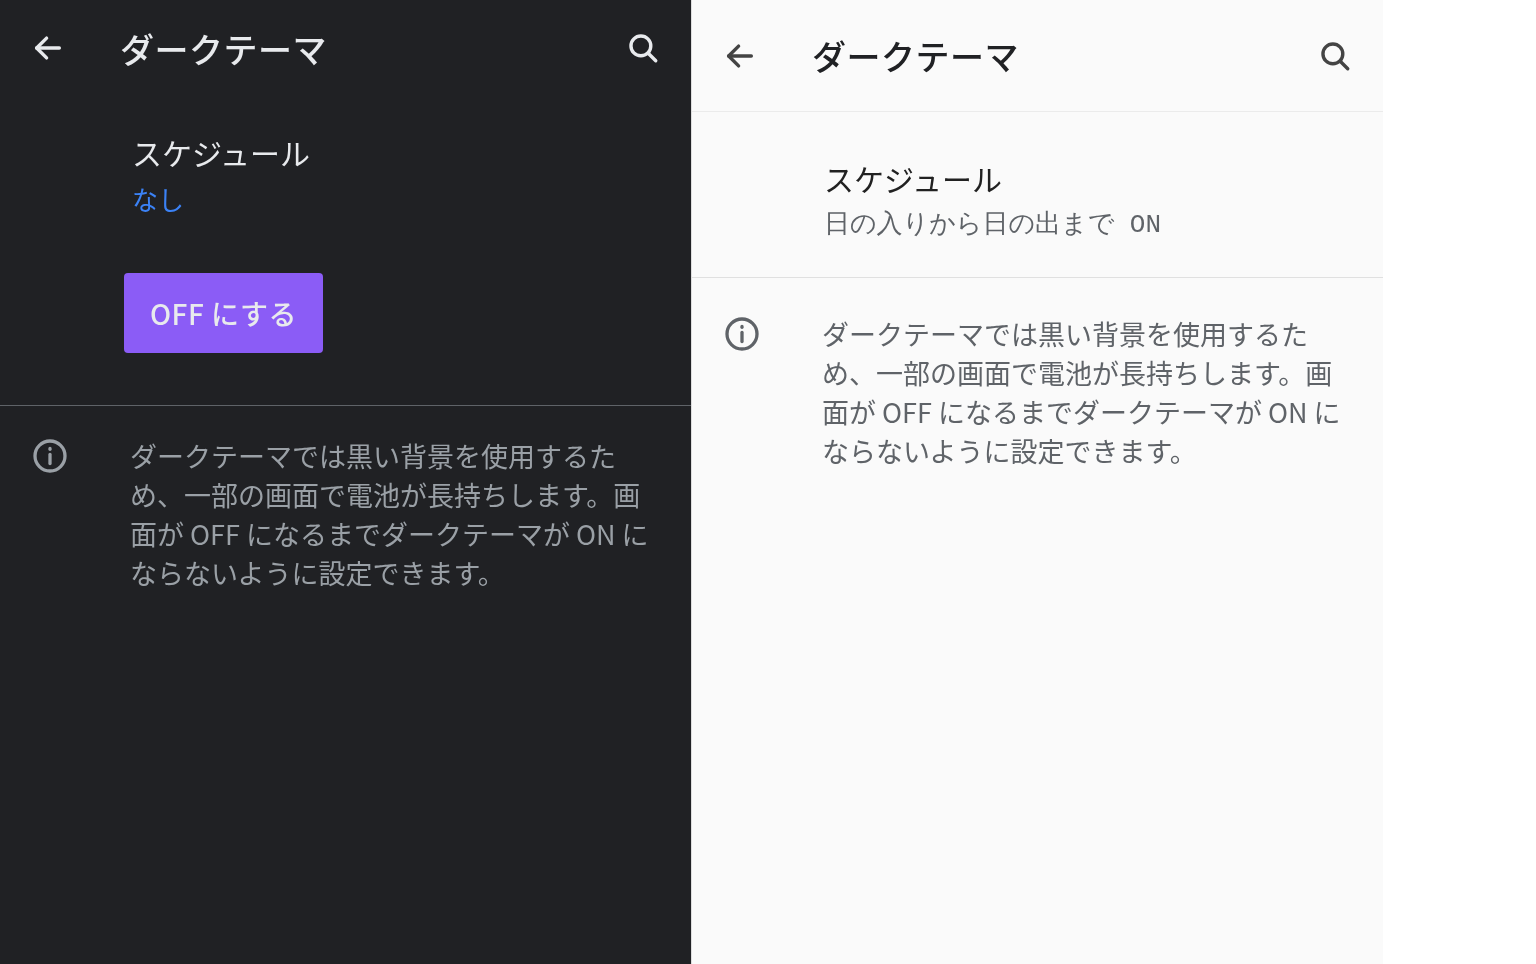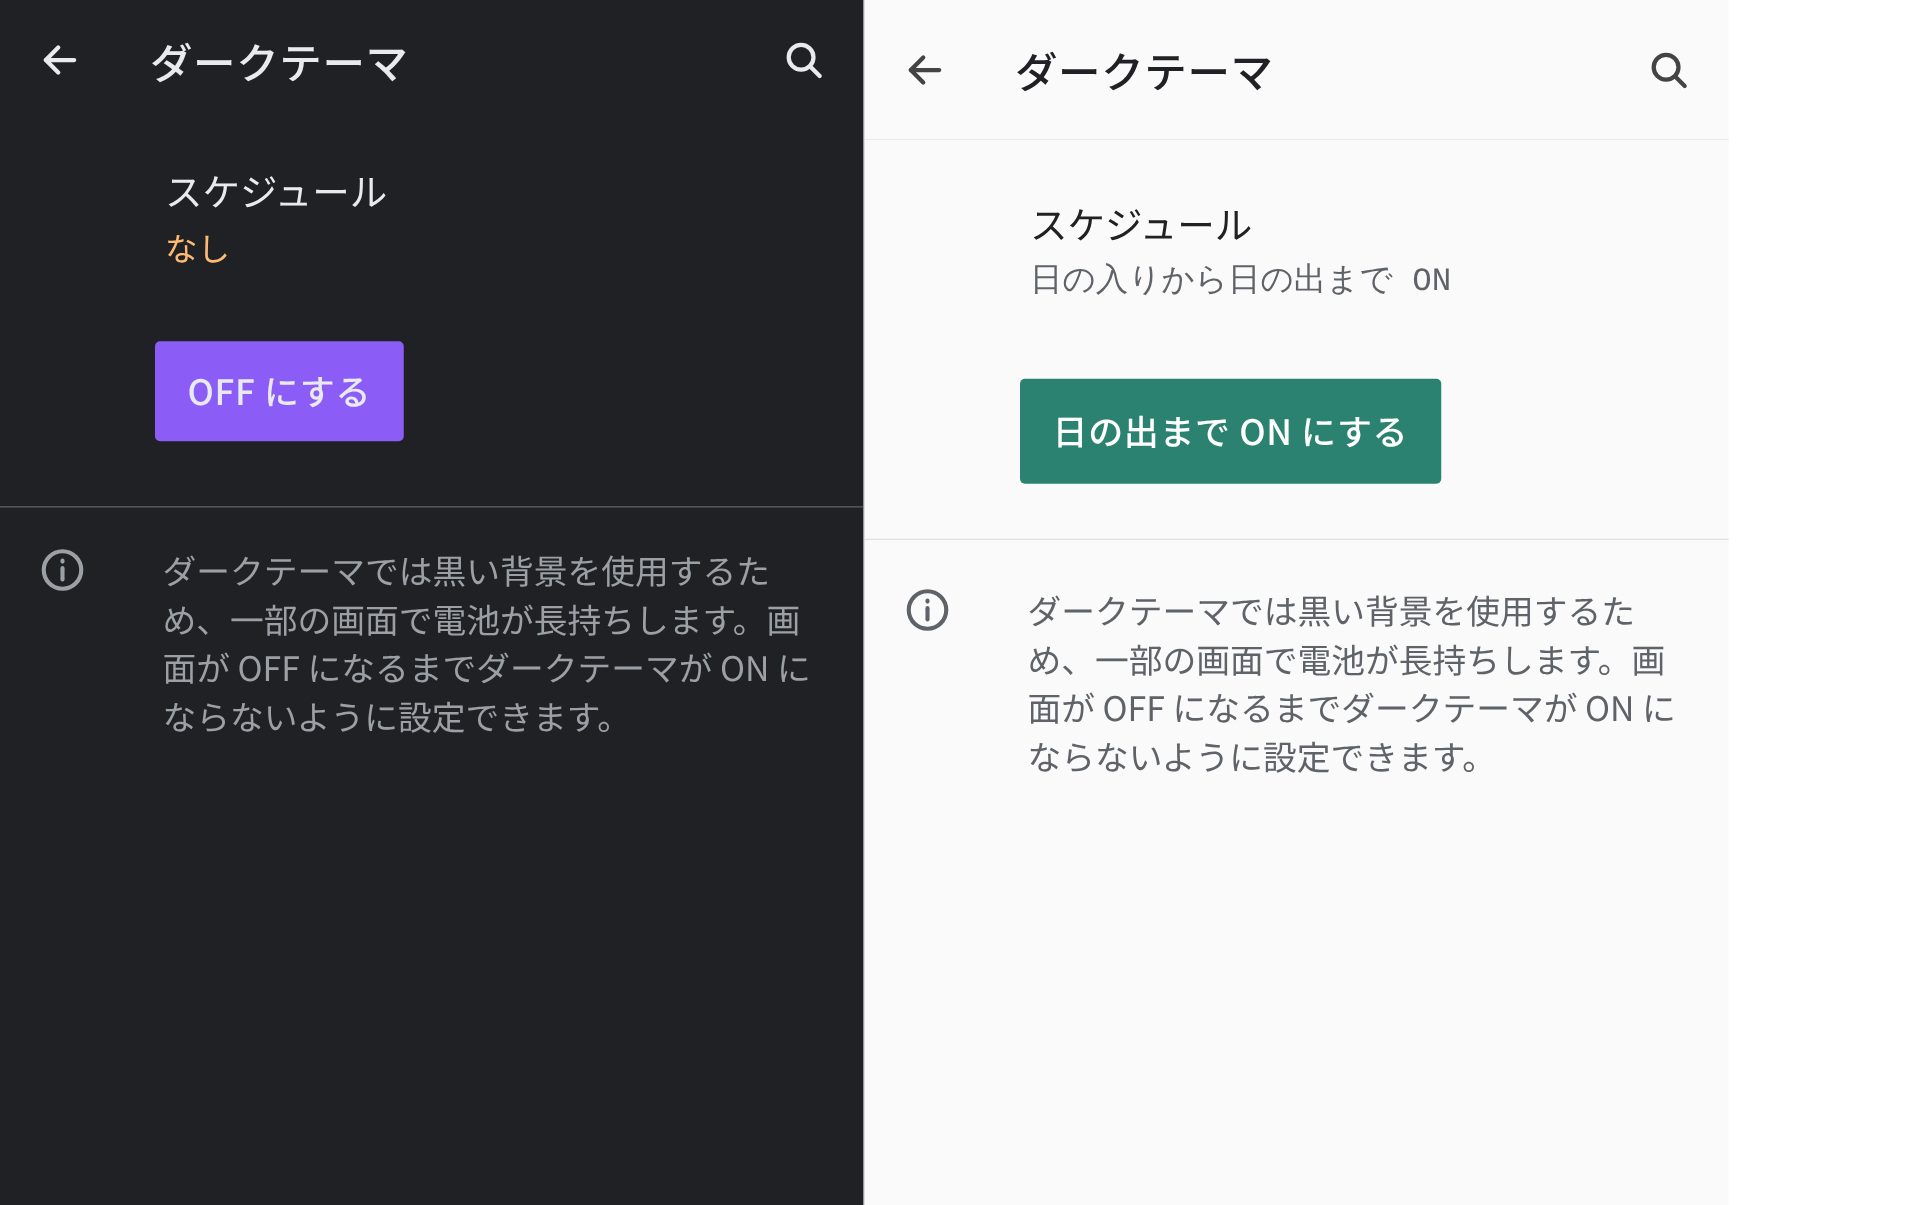--- a/index.html
+++ b/index.html
@@ -19,21 +19,21 @@
   .panel.right .topbar svg { stroke: #444; fill: none; }
   .topbar .title { flex: 1; font-size: 34px; font-weight: 500; padding-left: 48px; letter-spacing: 0.5px;}
   .topbar .search { margin-left: auto; }
 
   
   .schedule { padding: 34px 24px 30px 132px; cursor: pointer; }
   .panel.right .schedule { padding-top: 44px; padding-bottom: 36px; }
   .schedule .label { font-size: 30px; font-weight: 400; }
   .panel.right .schedule .label { color:#212121; }
   .schedule .value { font-size: 26px; margin-top: 6px; }
-  .panel.left  .schedule .value { color: #fdba74; }
+  .panel.left  .schedule .value { color: #3b82f6; }
   .panel.right .schedule .value { color: #5f6368; font-family: Liberation Mono, monospace; }
 
   
   .action-row { padding: 26px 24px 52px 124px; }
   .panel.right .action-row { padding-bottom: 44px; }
   .btn { display: inline-block; font-size: 28px; font-weight: 500; padding: 20px 26px; border-radius: 4px; cursor: pointer; user-select: none; letter-spacing: 0.5px; }
   .btn.dark  { background: #8b5cf6; color: #e8eaed; }
   .btn.teal  { background: #2b8270; color: #fff; padding: 22px 26px; }
 
   .divider { height: 1px; width: 100%; }
@@ -108,23 +108,20 @@
           <line x1="21" y1="21" x2="15.5" y2="15.5"></line>
         </svg>
     </div>
   </div>
 
   <div class="schedule">
     <div class="label">スケジュール</div>
     <div class="value">日の入りから日の出まで ON</div>
   </div>
 
-  <div class="action-row">
-    <div class="btn teal">日の出まで ON にする</div>
-  </div>
 
   <div class="divider"></div>
 
   <div class="infoblock">
     <div class="info-icon">
       <svg width="36" height="36" viewBox="0 0 24 24" fill="none" stroke-width="2.2" stroke-linecap="round">
           <circle cx="12" cy="12" r="10"></circle>
           <line x1="12" y1="11" x2="12" y2="17"></line>
           <line x1="12" y1="7" x2="12" y2="7.5"></line>
         </svg>

